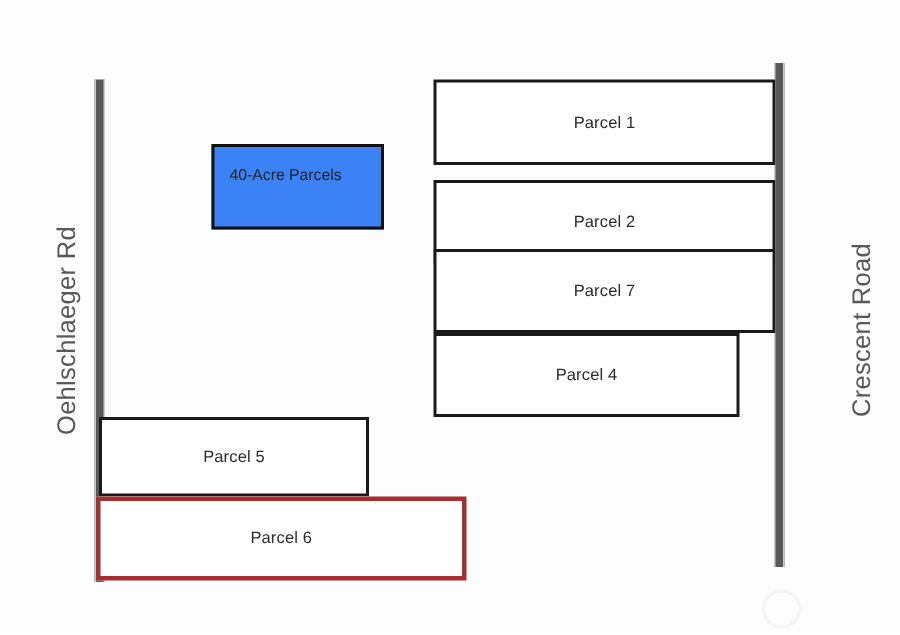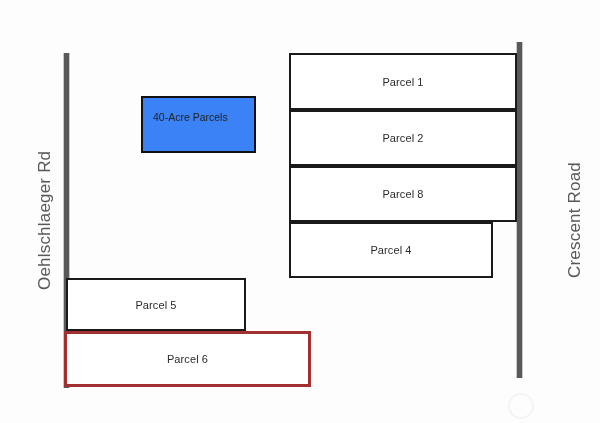--- a/index.html
+++ b/index.html
@@ -66,21 +66,21 @@
     letter-spacing: .1px;
     pointer-events: none;
   }
   .parcel.highlight {
     border: 3px solid #a33030;
     background: #ffffff;
   }
 
   
   #parcel-1 { left: 289px; top: 53px;  width: 228px; height: 57px; }
-  #parcel-2 { left: 289px; top: 110px; width: 228px; height: 56px; }
+  #parcel-2 { left: 289px; top: 120px; width: 228px; height: 56px; }
   #parcel-3 { left: 289px; top: 166px; width: 228px; height: 56px; }
   #parcel-4 { left: 289px; top: 222px; width: 204px; height: 56px; }
   
   #parcel-5 { left: 66px;  top: 278px; width: 180px; height: 53px; }
   #parcel-6 { left: 64px;  top: 331px; width: 247px; height: 56px; }
 
   
   #callout-box {
     position: absolute;
     left: 113px;
@@ -127,21 +127,21 @@
     <span class="callout-line">40-Acre Parcels</span>
   </div>
 
   <div class="parcel" id="parcel-1">
     <span class="parcel-label">Parcel 1</span>
   </div>
   <div class="parcel" id="parcel-2">
     <span class="parcel-label">Parcel 2</span>
   </div>
   <div class="parcel" id="parcel-3">
-    <span class="parcel-label">Parcel 8</span>
+    <span class="parcel-label">Parcel 7</span>
   </div>
   <div class="parcel" id="parcel-4">
     <span class="parcel-label">Parcel 4</span>
   </div>
   <div class="parcel" id="parcel-5">
     <span class="parcel-label">Parcel 5</span>
   </div>
   <div class="parcel highlight" id="parcel-6">
     <span class="parcel-label">Parcel 6</span>
   </div>

